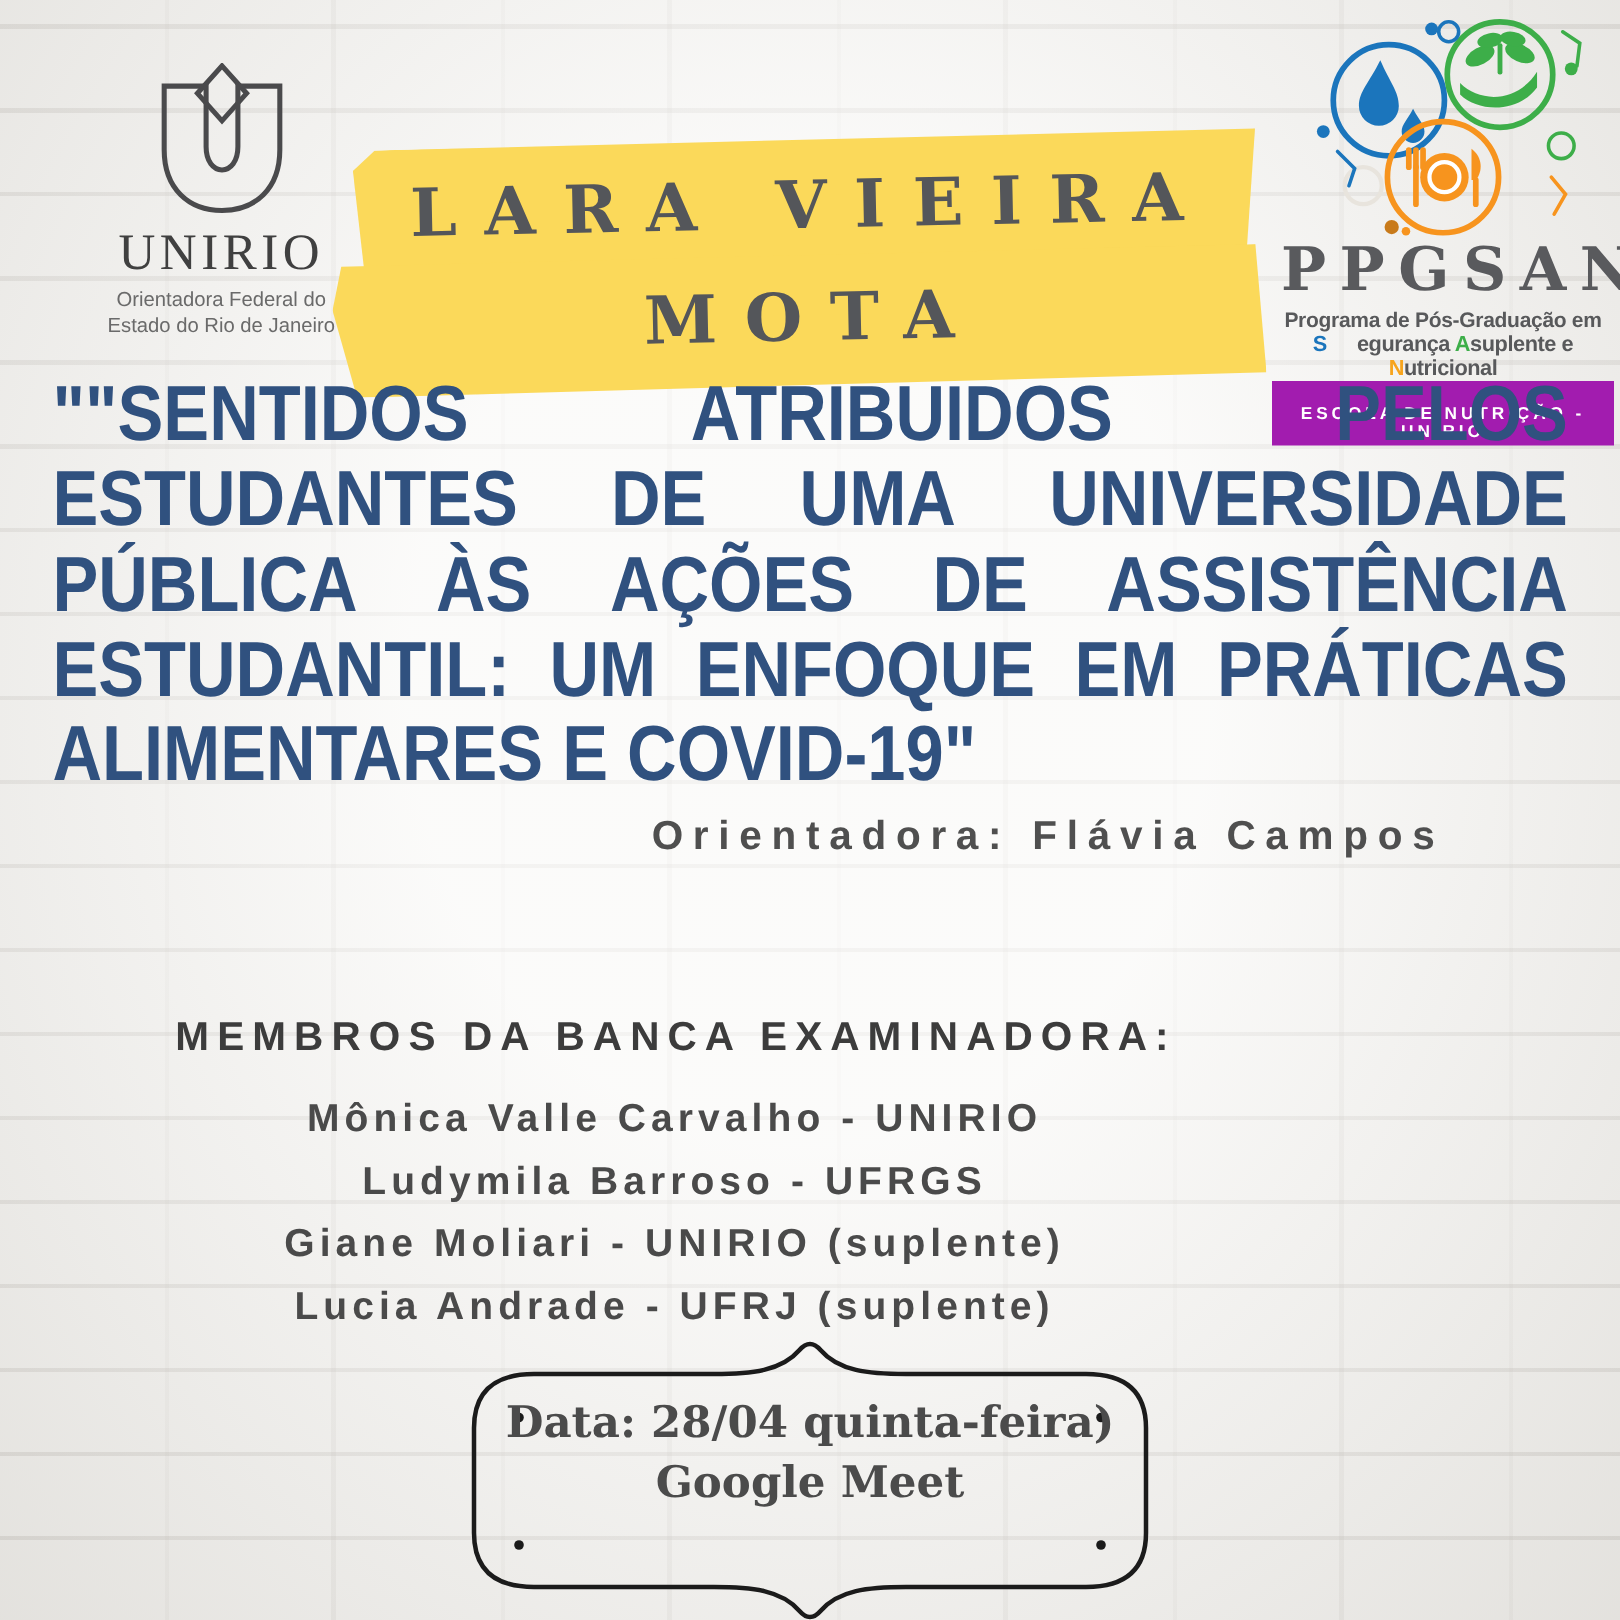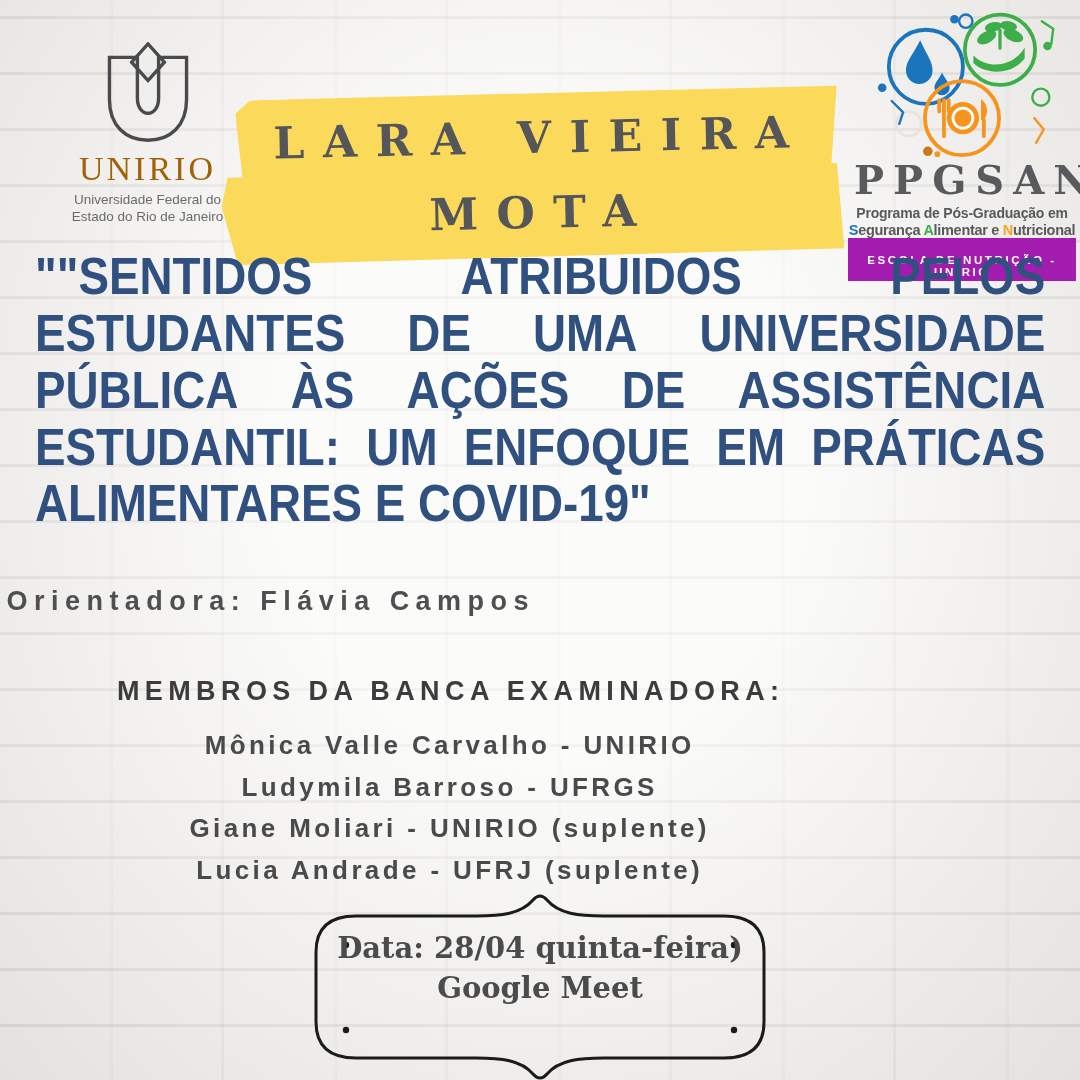--- a/index.html
+++ b/index.html
@@ -13,21 +13,21 @@
     position:absolute;inset:0;
     background:
       radial-gradient(ellipse at 50% 42%, rgba(255,255,255,0.65) 35%, rgba(168,164,157,0.22) 100%),
       repeating-linear-gradient(0deg, rgba(173,168,161,0) 0 53px, rgba(173,168,161,0.30) 53px 56px),
       repeating-linear-gradient(90deg, rgba(173,168,161,0) 0 221px, rgba(173,168,161,0.17) 221px 224px),
       repeating-linear-gradient(90deg, rgba(173,168,161,0) 0 110px, rgba(173,168,161,0.10) 110px 113px, rgba(173,168,161,0) 113px 224px);
   }
   
   .unirio{position:absolute;left:50px;top:42px;width:195px;text-align:center;color:#454547;}
   .unirio svg{display:block;margin:0 auto;}
-  .unirio-word{font-family:"Liberation Serif",serif;font-size:34px;letter-spacing:3px;color:#a16207;margin-top:2px;}
+  .unirio-word{font-family:"Liberation Serif",serif;font-size:34px;letter-spacing:3px;color:#404040;margin-top:2px;}
   .unirio-cap{font-size:13.5px;line-height:17px;color:#6a6a6a;margin-top:3px;}
   
   .ppgsan{position:absolute;left:848px;top:6px;width:228px;text-align:center;}
   .ppgsan svg{display:block;margin:0 auto;}
   .ppgsan-word{font-family:"DejaVu Serif",serif;font-weight:700;font-size:40px;letter-spacing:9px;color:#595a5d;margin-top:-2px;margin-left:6px;}
   .ppgsan-sub{font-size:14px;font-weight:700;color:#58595B;letter-spacing:-0.2px;margin-top:2px;}
   .ppgsan-sub2{font-size:14.5px;font-weight:700;color:#58595B;letter-spacing:-0.3px;margin-top:1px;}
   .ppgsan-banner{display:inline-block;background:#a21caf;color:#ffffff;font-size:11.5px;font-weight:700;
     letter-spacing:2.6px;padding:16px 9px 3px;margin-top:0;}
   
@@ -39,21 +39,21 @@
       clip-path:polygon(1% 7%,99% 0,100% 91%,2.5% 100%,0 38%);}
   .name-text{position:absolute;inset:0;display:flex;flex-direction:column;justify-content:center;
     gap:24px;text-align:center;color:#54565A;font-family:"DejaVu Serif",serif;font-weight:700;
     font-size:44px;letter-spacing:0.42em;text-indent:0.42em;}
   
   .title{position:absolute;left:35px;top:247px;width:1148px;transform:scaleX(0.88);transform-origin:left top;
     color:#30517F;font-weight:800;font-size:52px;}
   .tline{display:flex;justify-content:space-between;height:57px;align-items:center;white-space:nowrap;}
   .tlast{display:block;line-height:57px;}
   
-  .advisor{position:absolute;left:0;top:586px;width:963px;text-align:left;
+  .advisor{position:absolute;left:0;top:542px;width:963px;text-align:right;
     font-size:27px;font-weight:700;letter-spacing:0.24em;color:#4f4f4f;text-indent:0.24em;}
   
   .committee{position:absolute;left:0;top:676px;width:896px;text-align:center;}
   .c-head{font-size:27px;font-weight:700;letter-spacing:0.2em;color:#3c3c3c;text-indent:0.2em;margin-bottom:18px;}
   .c-item{font-size:26px;font-weight:700;letter-spacing:0.13em;color:#4a4a4a;text-indent:0.13em;line-height:41.5px;}
   
   .event-box{position:absolute;left:296px;top:892px;width:488px;height:192px;}
   .event-box svg{position:absolute;left:0;top:0;}
   .event-text{position:absolute;left:0;top:36px;width:100%;text-align:center;
     font-family:"DejaVu Serif",serif;font-weight:700;font-size:29px;line-height:40px;color:#4b4b4b;}
@@ -65,21 +65,21 @@
 
 <div class="unirio">
   <svg width="100" height="106" viewBox="0 0 100 110">
     <g fill="none" stroke="#4a4a4c" stroke-width="3.5" stroke-linejoin="miter">
       <polygon points="50,2 67,21 50,40 33,21"></polygon>
       <path d="M10,16 H39 V58 C39,68 44,74 50,74 C56,74 61,68 61,58 V16 H90 V60 C90,87 73,102 50,102 C27,102 10,87 10,60 Z"></path>
     </g>
   </svg>
   <div class="unirio-word">UNIRIO</div>
   <div class="unirio-cap">
-    <span>Universidade Federal do</span><br>
+    <span>Orientadora Federal do</span><br>
     <span>Estado do Rio de Janeiro</span>
   </div>
 </div>
 
 <div class="ppgsan">
   <svg width="196" height="152" viewBox="0 0 200 160">
 
     <circle cx="62" cy="64" r="39" fill="none" stroke="#1B75BC" stroke-width="4"></circle>
     <path d="M56,36 C48,52 41,58 41,68 a14,14 0 0 0 28,0 C69,58 63,52 56,36 Z" fill="#1B75BC"></path>
     <path d="M79,70 C75,78 71,81 71,86 a8,8 0 0 0 16,0 C87,81 83,78 79,70 Z" fill="#1B75BC"></path>
@@ -117,21 +117,21 @@
     <circle cx="64" cy="153" r="5" fill="#C87A1A"></circle>
     <circle cx="74" cy="156" r="3" fill="#F7941E"></circle>
     <g fill="none" stroke-width="2.5" stroke-linecap="round">
       <polyline points="26,100 38,112 34,124" stroke="#1B75BC"></polyline>
       <polyline points="184,16 196,24 194,40" stroke="#3DAE49"></polyline>
       <polyline points="176,118 186,130 178,144" stroke="#F7941E"></polyline>
     </g>
   </svg>
   <div class="ppgsan-word">PPGSAN</div>
   <div class="ppgsan-sub">Programa de Pós-Graduação em</div>
-  <div class="ppgsan-sub2"><span style="color: rgb(27, 117, 188);">S</span><span style="color: rgb(88, 89, 91);">egurança </span><span style="color: rgb(61, 174, 73);">A</span><span style="color: rgb(88, 89, 91);">limentar e </span><span style="color: rgb(247, 164, 29);">N</span><span style="color: rgb(88, 89, 91);">utricional</span></div>
+  <div class="ppgsan-sub2"><span style="color: rgb(27, 117, 188);">S</span><span style="color: rgb(88, 89, 91); padding-left: 20px;">egurança </span><span style="color: rgb(61, 174, 73);">A</span><span style="color: rgb(88, 89, 91);">suplente e </span><span style="color: rgb(247, 164, 29);">N</span><span style="color: rgb(88, 89, 91);">utricional</span></div>
   <div class="ppgsan-banner">ESCOLA DE NUTRIÇÃO - UNIRIO</div>
 </div>
 
 <div class="name-wrap">
   <div class="stroke s1"></div>
   <div class="stroke s2"></div>
   <div class="name-text">
     <div>LARA VIEIRA</div>
     <div>MOTA</div>
   </div>

